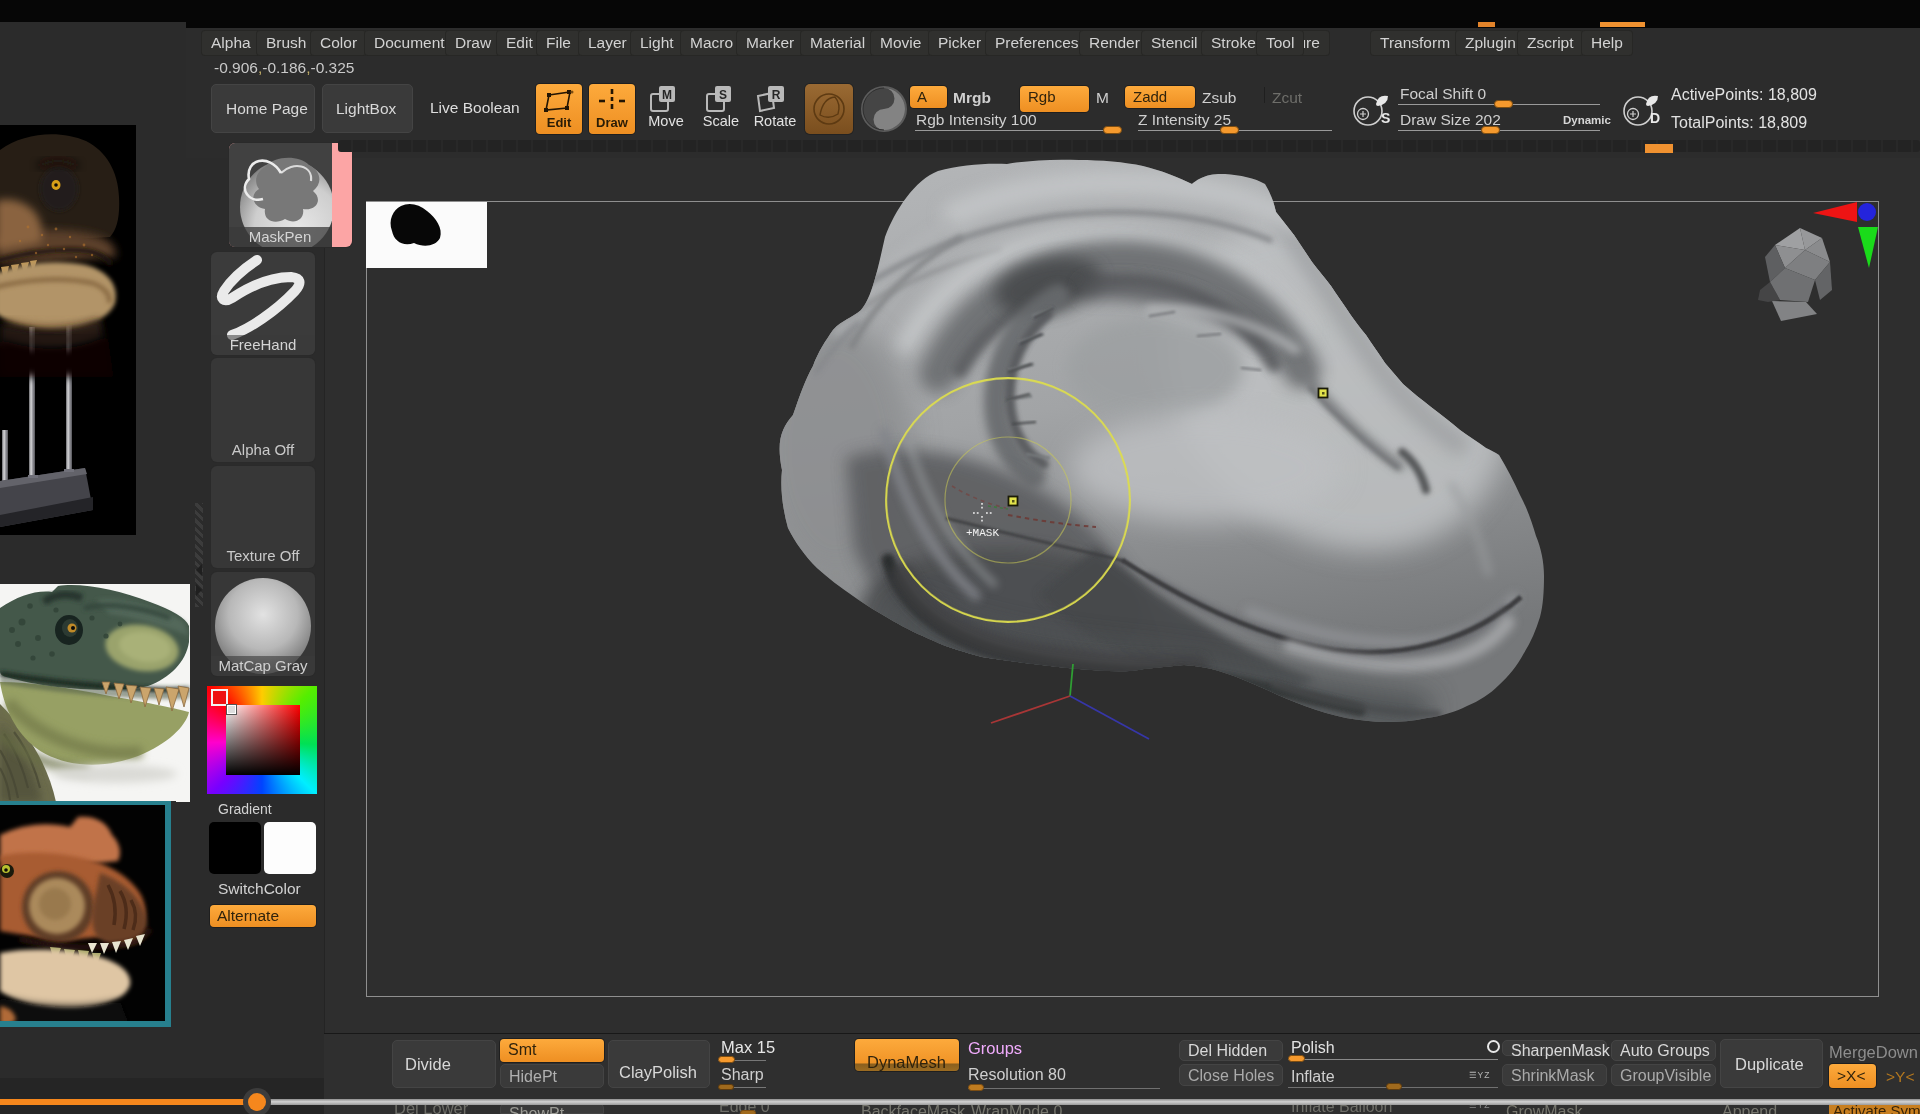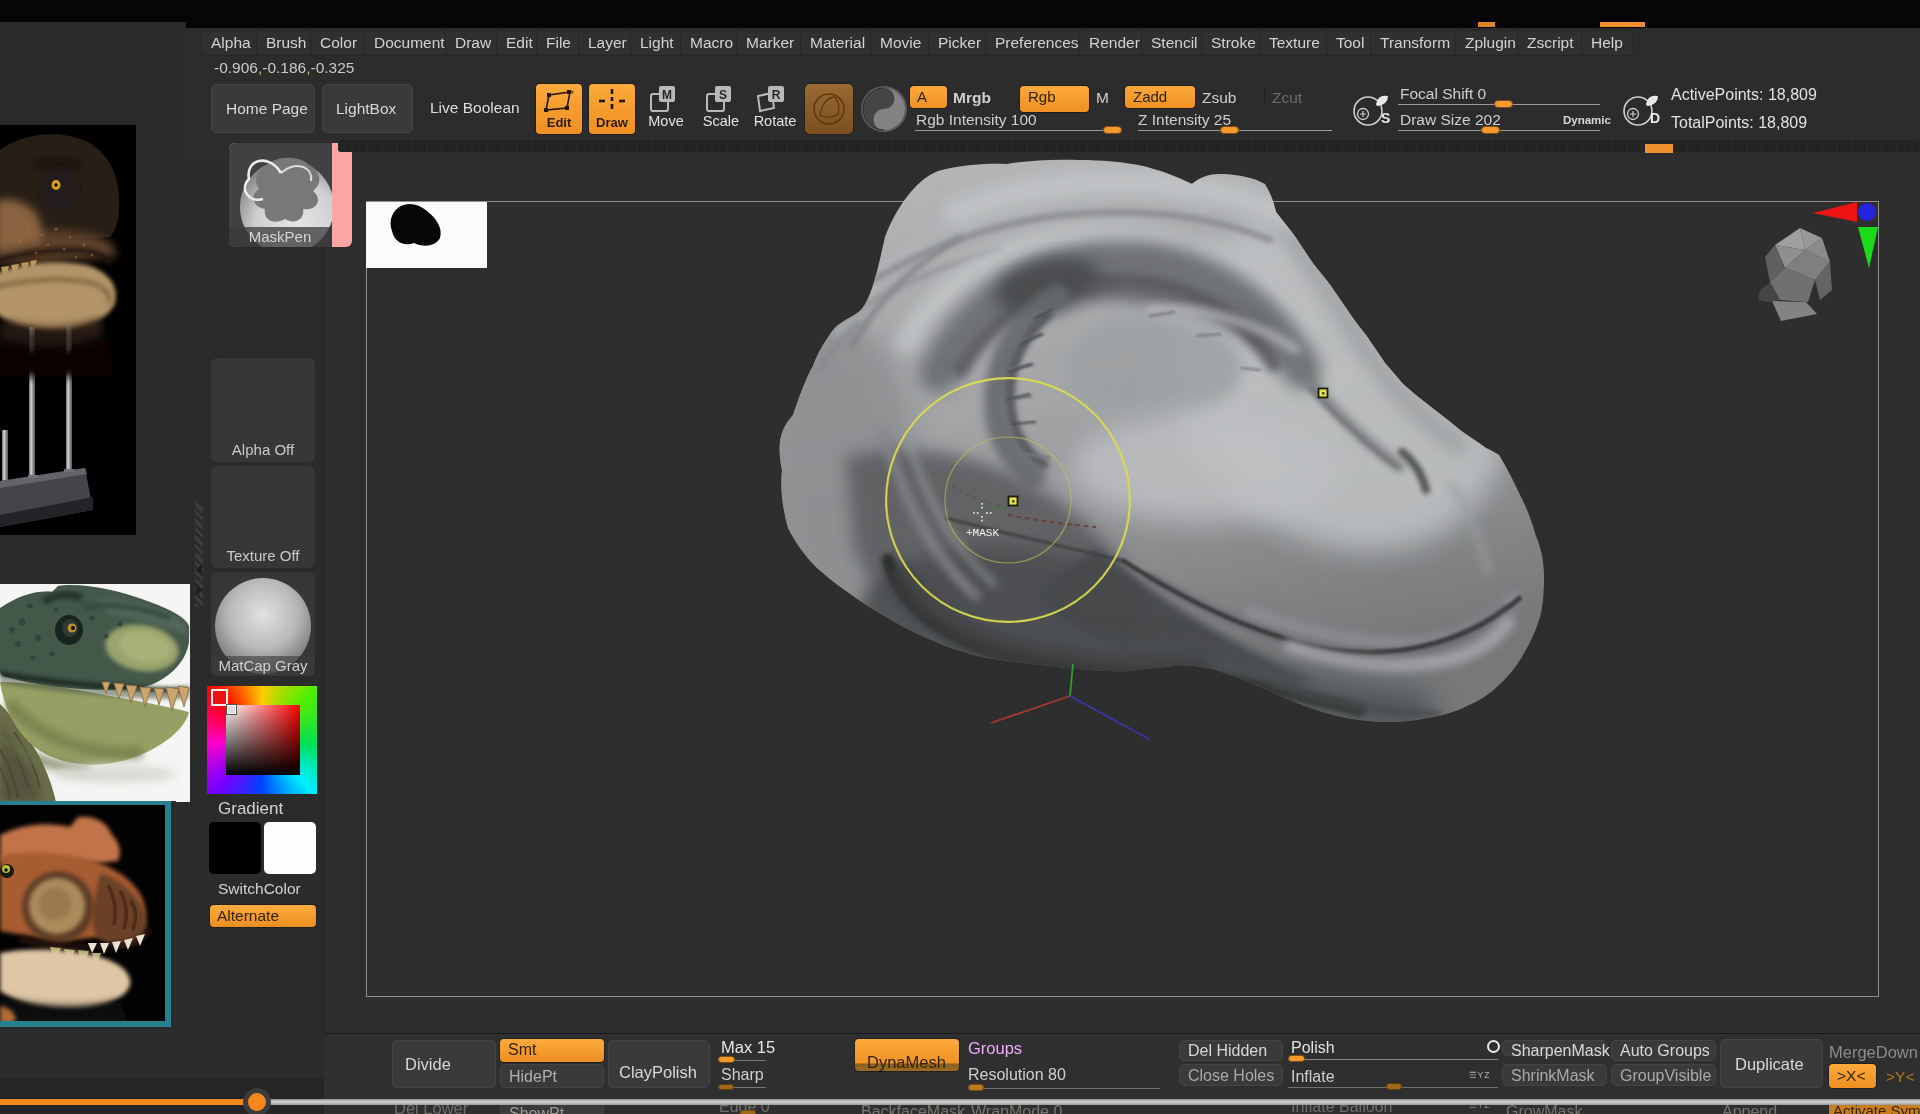--- a/index.html
+++ b/index.html
@@ -41,21 +41,21 @@
     <div class="menuitem" style="left:681px;">Macro</div>
     <div class="menuitem" style="left:737px;">Marker</div>
     <div class="menuitem" style="left:801px;">Material</div>
     <div class="menuitem" style="left:871px;">Movie</div>
     <div class="menuitem" style="left:929px;">Picker</div>
     <div class="menuitem" style="left:986px;">Preferences</div>
     <div class="menuitem" style="left:1080px;">Render</div>
     <div class="menuitem" style="left:1142px;">Stencil</div>
     <div class="menuitem" style="left:1202px;">Stroke</div>
     <div class="menuitem" style="left:1260px;">Texture</div>
-    <div class="menuitem" style="left:1327px;text-align:center;">Tool</div>
+    <div class="menuitem" style="left:1257px;text-align:center;">Tool</div>
     <div class="menuitem" style="left:1371px;">Transform</div>
     <div class="menuitem" style="left:1456px;">Zplugin</div>
     <div class="menuitem" style="left:1518px;">Zscript</div>
     <div class="menuitem" style="left:1582px;">Help</div>
   </div>
 
   <div class="txt" style="left:214px;top:59px;color:#c9c9c9;">-0.906<span style="color:#c8b36a;">,</span>-0.186<span style="color:#c8b36a;">,</span>-0.325</div>
 
   <div class="btn" style="left:211px;top:84px;width:104px;height:49px;">
       <span style="position:absolute;left:14px;top:15px;">Home Page</span>
@@ -405,20 +405,27 @@
       </defs>
       <rect width="103" height="104" fill="#414141"></rect>
       <circle cx="58" cy="64" r="47" fill="url(#mpbg)"></circle>
       <path d="M36,24 C46,12 70,12 80,22 C92,28 94,40 84,48 C94,56 88,68 74,66 C76,76 66,82 56,76 C46,82 34,78 36,66 C24,64 20,52 30,46 C24,38 28,28 36,24 Z" fill="#787878"></path>
       <path d="M52,30 C40,10 16,16 20,36 C10,46 20,60 34,56" fill="none" stroke="#ececec" stroke-width="2.6"></path>
       <path d="M52,30 C64,18 84,22 82,38" fill="none" stroke="#ececec" stroke-width="2.2" opacity="0.85"></path>
       <rect x="0" y="84" width="103" height="20" fill="#3a3a3a" opacity="0.75"></rect>
       <text x="51" y="99" text-anchor="middle" font-size="15" fill="#d4d4d4" font-family="Liberation Sans">MaskPen</text>
     </svg>
   </div>
+  <div class="abs" style="left:211px;top:252px;width:104px;height:103px;border-radius:6px;background:#3b3b3b;box-shadow:0 0 0 1px #2a2a2a;overflow:hidden;">
+    <svg width="104" height="103">
+      <path d="M46,8 C34,16 20,28 13,39 C8,47 13,51 21,46 C42,32 62,25 80,25 C90,26 91,31 84,39 C64,60 38,77 21,83" fill="none" stroke="#f4f4f4" stroke-width="10" stroke-linecap="round" opacity="0.95" style="filter:blur(0.7px)"></path>
+      <rect x="0" y="83" width="104" height="20" fill="#3a3a3a" opacity="0.55"></rect>
+      <text x="52" y="98" text-anchor="middle" font-size="15" fill="#d4d4d4" font-family="Liberation Sans">FreeHand</text>
+    </svg>
+  </div>
   <div class="abs" style="left:211px;top:358px;width:104px;height:104px;border-radius:6px;background:#373737;box-shadow:0 0 0 1px #2a2a2a;">
     <div style="position:absolute;left:0;right:0;bottom:4px;text-align:center;font-size:15px;color:#c9c9c9;">Alpha Off</div>
   </div>
   <div class="abs" style="left:211px;top:466px;width:104px;height:102px;border-radius:6px;background:#373737;box-shadow:0 0 0 1px #2a2a2a;">
     <div style="position:absolute;left:0;right:0;bottom:4px;text-align:center;font-size:15px;color:#c9c9c9;">Texture Off</div>
   </div>
   <div class="abs" style="left:211px;top:572px;width:104px;height:104px;border-radius:6px;background:#373737;box-shadow:0 0 0 1px #2a2a2a;overflow:hidden;">
     <svg width="104" height="104">
       <defs>
         <radialGradient id="mcg" cx="0.5" cy="0.38" r="0.72">
@@ -431,21 +438,21 @@
       <circle cx="52" cy="54" r="48" fill="url(#mcg)"></circle>
       <rect x="0" y="84" width="104" height="20" fill="#3a3a3a" opacity="0.6"></rect>
       <text x="52" y="99" text-anchor="middle" font-size="15" fill="#d0d0d0" font-family="Liberation Sans">MatCap Gray</text>
     </svg>
   </div>
 
   <div class="abs" style="left:207px;top:686px;width:110px;height:108px;background:conic-gradient(from 315deg, #ff0000 0deg, #ffcc00 45deg, #55ee00 90deg, #00e055 140deg, #00eeff 180deg, #0044ff 225deg, #7700ff 268deg, #ff00cc 312deg, #ff0000 360deg);"></div>
   <div class="abs" style="left:226px;top:705px;width:74px;height:70px;background:linear-gradient(to bottom, rgba(0,0,0,0) 0%, #000 100%), linear-gradient(to right, #ffffff, #ff0000);"></div>
   <div class="abs" style="left:211px;top:689px;width:13px;height:13px;background:#ee1111;border:2px solid #f2f2f2;"></div>
   <div class="abs" style="left:227px;top:705px;width:7px;height:7px;background:#dddddd;border:1.5px solid #ffffff;box-shadow:0 0 0 1px #555;"></div>
-  <div class="txt" style="left:218px;top:800px;font-size:17px;color:#d2d2d2;">Gradient</div>
+  <div class="txt" style="left:218px;top:800px;font-size:14px;color:#d2d2d2;">Gradient</div>
 
   <div class="abs" style="left:209px;top:822px;width:52px;height:52px;background:#000;border-radius:5px;"></div>
   <div class="abs" style="left:264px;top:822px;width:52px;height:52px;background:#fdfdfd;border-radius:5px;"></div>
   <div class="txt" style="left:218px;top:880px;font-size:15.5px;color:#d2d2d2;">SwitchColor</div>
   <div class="obtn" style="left:210px;top:905px;width:106px;height:22px;">
       <span style="position:absolute;left:7px;top:2px;font-size:15.5px;">Alternate</span>
     </div>
 
   <div class="abs" style="left:195px;top:503px;width:8px;height:104px;background:repeating-linear-gradient(45deg,#3c3c3c 0 3px,#2b2b2b 3px 6px);"></div>
   <svg class="abs" style="left:192px;top:560px;" width="14" height="40">

